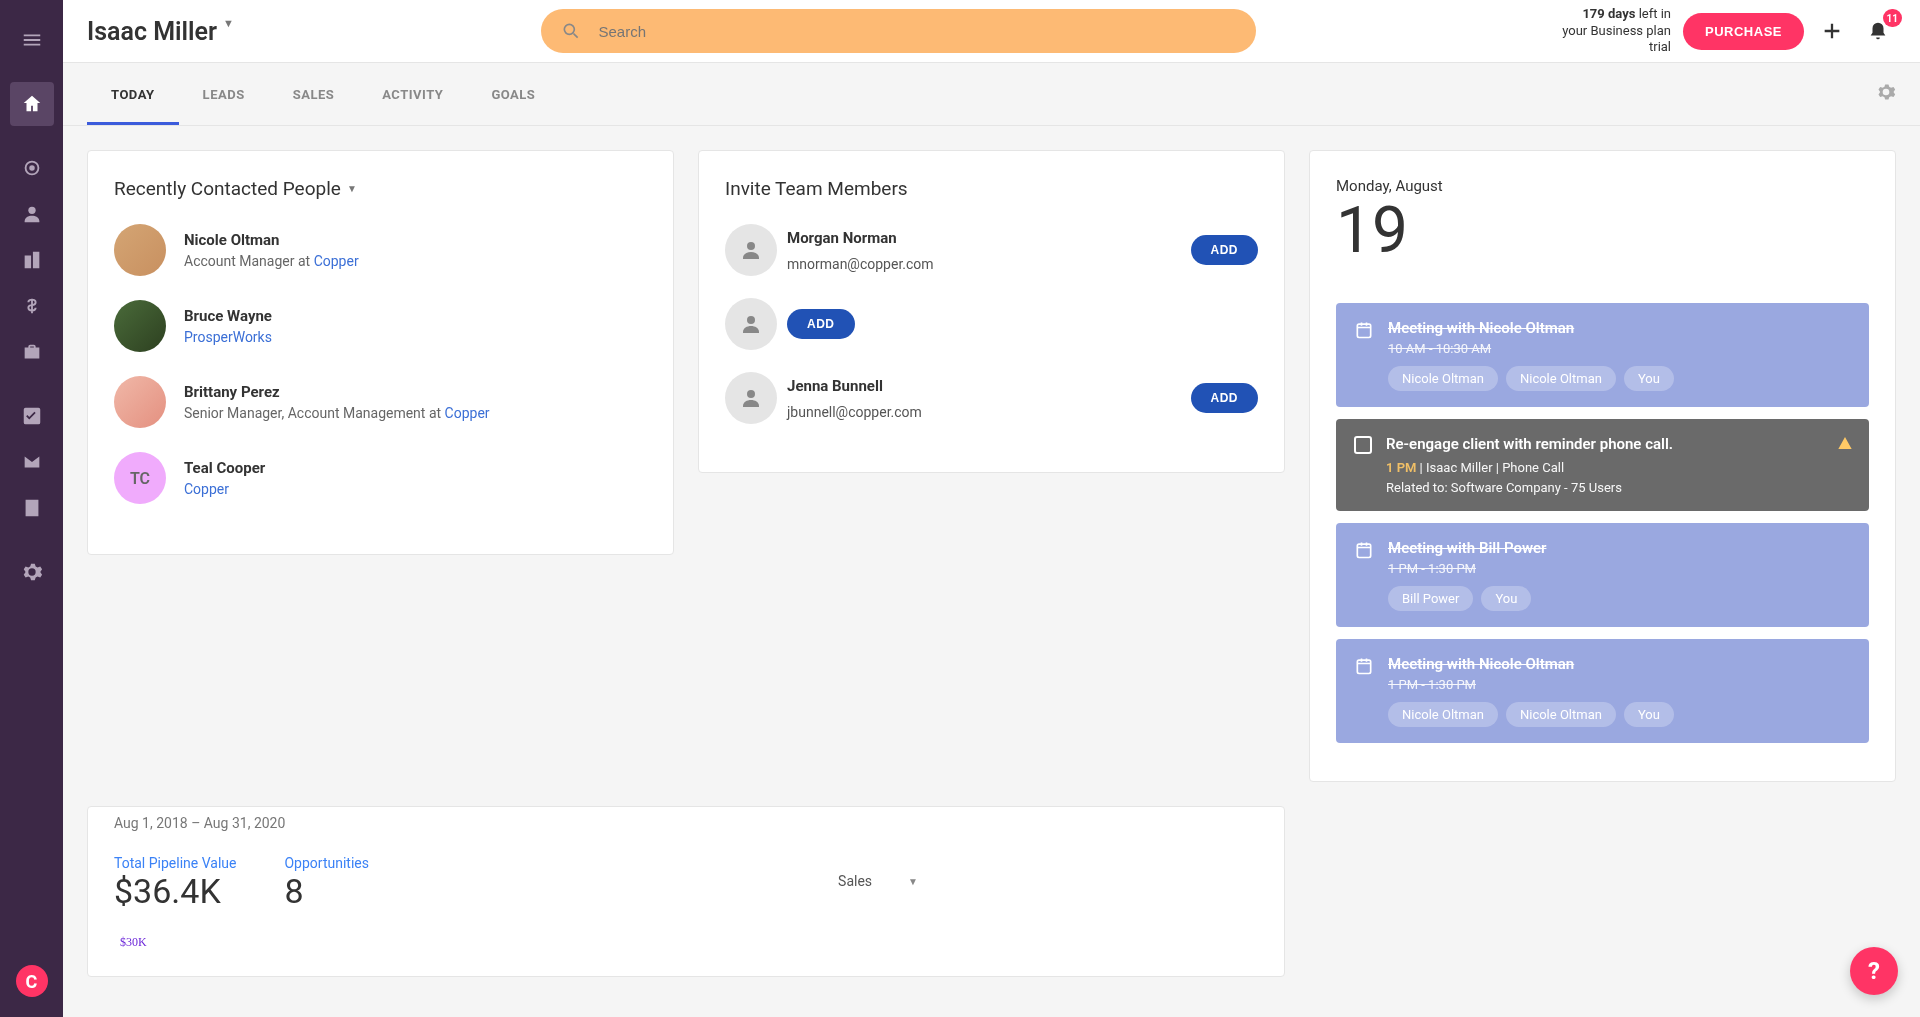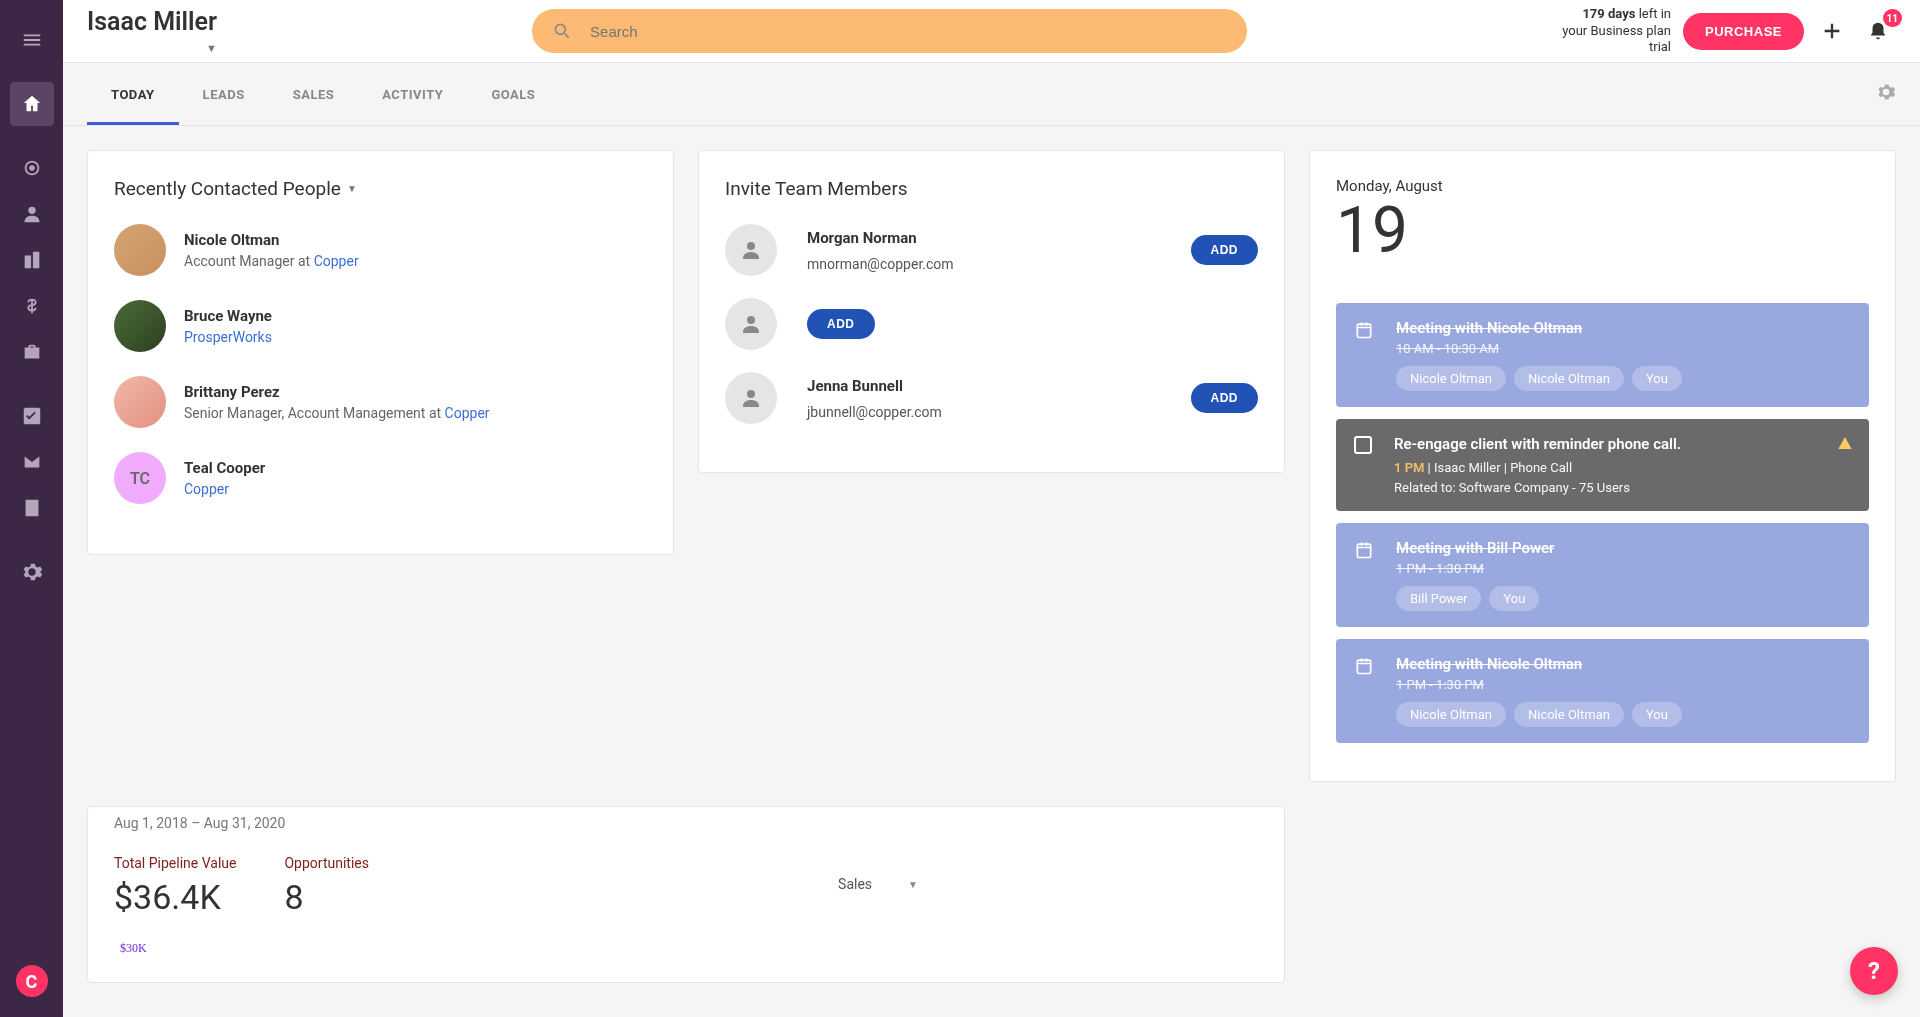--- a/index.html
+++ b/index.html
@@ -8,21 +8,21 @@
 
 .rail { position: fixed; left: 0; top: 0; bottom: 0; width: 63px; background: #3c2846; display: flex; flex-direction: column; align-items: center; padding-top: 18px; z-index: 100; }
 .rail-icon { width: 44px; height: 44px; display: flex; align-items: center; justify-content: center; color: #b3a5ba; cursor: pointer; border-radius: 4px; margin-bottom: 2px; }
 .rail-icon.active { background: #5a4565; color: #fff; }
 .rail-icon svg { width: 22px; height: 22px; }
 .rail-spacer { height: 18px; }
 .rail-logo { position: absolute; bottom: 20px; width: 32px; height: 32px; background: #ff3465; border-radius: 50%; display: flex; align-items: center; justify-content: center; color: #fff; font-weight: bold; font-size: 18px; }
 
 
 .topbar { position: fixed; left: 63px; right: 0; top: 0; height: 63px; background: #fff; border-bottom: 1px solid #e5e5e5; display: flex; align-items: center; padding: 0 24px; z-index: 90; }
-.page-title { font-size: 25px; font-weight: 600; color: #333; display: flex; align-items: flex-end; gap: 6px; cursor: pointer; flex-direction: column; }
+.page-title { font-size: 25px; font-weight: 600; color: #333; display: flex; align-items: flex-start; gap: 6px; cursor: pointer; }
 .page-title .caret { font-size: 11px; color: #777; }
 .search-wrap { flex: 1; display: flex; justify-content: center; }
 .search { width: 715px; height: 44px; background: #fdba74; border-radius: 22px; display: flex; align-items: center; padding: 0 20px; gap: 18px; }
 .search svg { width: 20px; height: 20px; color: #888; }
 .search input { flex: 1; border: none; background: transparent; font-size: 15px; color: #555; outline: none; }
 .trial-text { text-align: right; font-size: 13px; color: #333; line-height: 1.3; margin-right: 12px; }
 .trial-text b { font-weight: 700; }
 .purchase-btn { background: #ff3465; color: #ffffff; border: none; border-radius: 22px; padding: 11px 22px; font-size: 13px; font-weight: 700; letter-spacing: 0.5px; cursor: pointer; }
 .topbar-icon { width: 36px; height: 36px; display: flex; align-items: center; justify-content: center; cursor: pointer; color: #333; position: relative; margin-left: 10px; }
 .topbar-icon svg { width: 22px; height: 22px; }
@@ -45,33 +45,33 @@
 .person { display: flex; align-items: center; gap: 18px; margin-bottom: 24px; }
 .avatar { width: 52px; height: 52px; border-radius: 50%; background: #f0abfc; display: flex; align-items: center; justify-content: center; font-weight: 600; color: #666; font-size: 16px; flex-shrink: 0; }
 .avatar.c1 { background: linear-gradient(135deg, #d4a574, #c89060); }
 .avatar.c2 { background: linear-gradient(135deg, #4a6b3a, #2d4020); }
 .avatar.c3 { background: linear-gradient(135deg, #f0b8a8, #e49080); }
 .person-info .name { font-size: 15px; font-weight: 700; color: #333; margin-bottom: 4px; }
 .person-info .role { font-size: 14px; color: #666; }
 .person-info .role a { color: #3b6fd6; text-decoration: none; }
 
 
-.invite { display: flex; align-items: center; gap: 30px; margin-bottom: 22px; }
+.invite { display: flex; align-items: center; gap: 10px; margin-bottom: 22px; }
 .invite .avatar { background: #e5e5e5; }
 .invite .avatar svg { width: 24px; height: 24px; color: #888; }
 .invite-info { flex: 1; }
 .invite-info .name { font-size: 15px; font-weight: 700; color: #333; margin-bottom: 4px; }
 .invite-info .email { font-size: 14px; color: #555; margin-top: 9px; }
 .add-btn { background: #2152b5; color: #fff; border: none; border-radius: 16px; padding: 8px 20px; font-size: 12px; font-weight: 700; letter-spacing: 0.5px; cursor: pointer; }
 
 
 .cal-col { }
 .cal-date-label { font-size: 15px; color: #333; margin-bottom: 4px; }
 .cal-date-num { font-size: 64px; font-weight: 400; color: #333; line-height: 1; margin-bottom: 40px; }
-.event { border-radius: 4px; padding: 16px 18px; margin-bottom: 12px; color: #fff; display: flex; gap: 22px; align-items: flex-start; }
+.event { border-radius: 4px; padding: 16px 18px; margin-bottom: 12px; color: #fff; display: flex; gap: 14px; align-items: flex-start; }
 .event.meeting { background: #9aa8e0; }
 .event.task { background: #6a6a6a; position: relative; }
 .event-icon { flex-shrink: 0; margin-top: 1px; }
 .event-icon svg { width: 20px; height: 20px; }
 .event-body { flex: 1; }
 .event-title { font-size: 15px; font-weight: 600; margin-bottom: 4px; }
 .event.meeting .event-title { text-decoration: line-through; }
 .event-time { font-size: 13px; opacity: 0.9; margin-bottom: 10px; }
 .event.meeting .event-time { text-decoration: line-through; }
 .event.task .event-time { color: #ffc966; font-weight: 600; display: inline; }
@@ -80,21 +80,21 @@
 .chips { display: flex; flex-wrap: wrap; gap: 8px; margin-top: 8px; }
 .chip { background: rgba(255,255,255,0.25); color: #fff; font-size: 13px; padding: 5px 14px; border-radius: 14px; }
 .event .warn { position: absolute; right: 16px; top: 16px; color: #ffc966; }
 .event .warn svg { width: 16px; height: 16px; }
 .checkbox-outline { width: 18px; height: 18px; border: 2px solid #fff; border-radius: 3px; }
 
 
 .pipeline-card { grid-column: 1 / span 2; }
 .subtitle { font-size: 14px; color: #777; margin-top: -18px; margin-bottom: 24px; }
 .stats-row { display: flex; align-items: flex-end; gap: 48px; margin-bottom: 24px; }
-.stat .label { font-size: 14px; color: #7f1d1d; margin-bottom: 6px; }
+.stat .label { font-size: 14px; color: #3b82f6; }
 .stat .value { font-size: 34px; font-weight: 400; color: #333; }
 .select-mini { font-size: 14px; color: #555; display: flex; align-items: center; gap: 36px; cursor: pointer; padding-bottom: 4px; align-self: center; margin-left: auto; margin-right: 340px; }
 .select-mini .caret { font-size: 10px; color: #888; }
 .yaxis { font-size: 12px; color: #6d28d9; margin-left: 6px; font-family: Liberation Serif, serif; }
 
 
 .help { position: fixed; right: 22px; bottom: 22px; width: 48px; height: 48px; border-radius: 50%; background: #ff3465; color: #fff; display: flex; align-items: center; justify-content: center; font-size: 24px; font-weight: 700; cursor: pointer; box-shadow: 0 4px 12px rgba(0,0,0,0.2); }
 </style>
 </head>
 <body>

